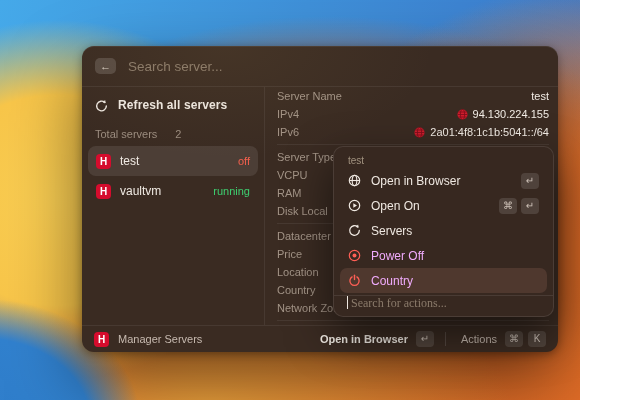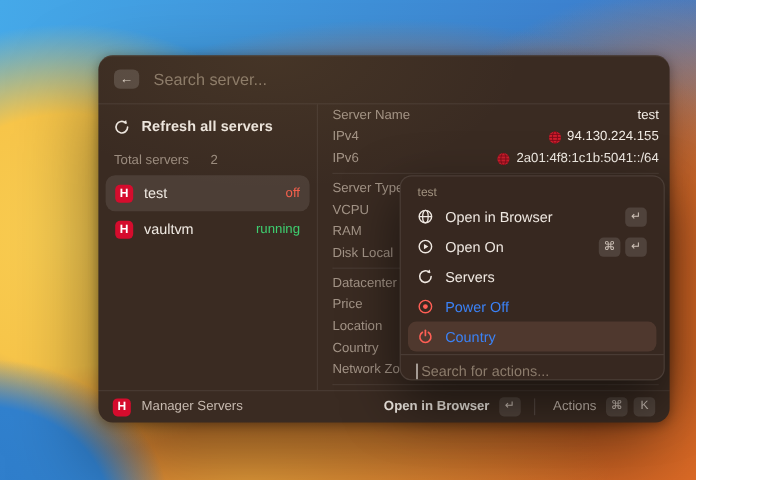--- a/index.html
+++ b/index.html
@@ -88,26 +88,26 @@
   .menu {
     position:absolute; left:251px; top:100px; width:221px; height:171px;
     background:#372820; border:1px solid rgba(255,255,255,.10); border-radius:10px;
     box-shadow:0 18px 45px rgba(0,0,0,.55);
     display:flex; flex-direction:column; z-index:5;
   }
   .menu-title { padding:8px 14px 1px; font-size:10px; color:#a1927f; height:20px; }
   .menu-items { padding:1px 6px 0; }
   .menu-item { height:25px; display:flex; align-items:center; gap:10px; padding:0 8px; border-radius:7px; }
   .menu-item-label { font-size:12px; font-weight:500; color:#efe8e1; }
-  .menu-item.danger .menu-item-label { color:#3b82f6; }
+  .menu-item.danger .menu-item-label { color:#f0abfc; }
   .menu-item.selected { background:rgba(255,176,150,.12); }
   .menu-icon { width:13px; height:13px; flex:none; display:flex; }
   .menu-badges { margin-left:auto; display:flex; gap:4px; }
   .menu-divider { height:1px; background:rgba(255,255,255,.09); margin-top:2px; }
-  .menu-search { flex:1; display:flex; align-items:flex-end; padding:0 13px; }
+  .menu-search { flex:1; display:flex; align-items:flex-start; padding:0 13px;font-family:Liberation Serif, serif; }
   .caret { width:1px; height:13px; background:#efe8e1; margin-right:3px; }
   .menu-search-placeholder { font-size:12px; color:#8b7b6b; }
 
   svg { display:block; }
 </style>
 </head>
 <body>
 
 <div class="stage">
   <div class="wallpaper"></div>

